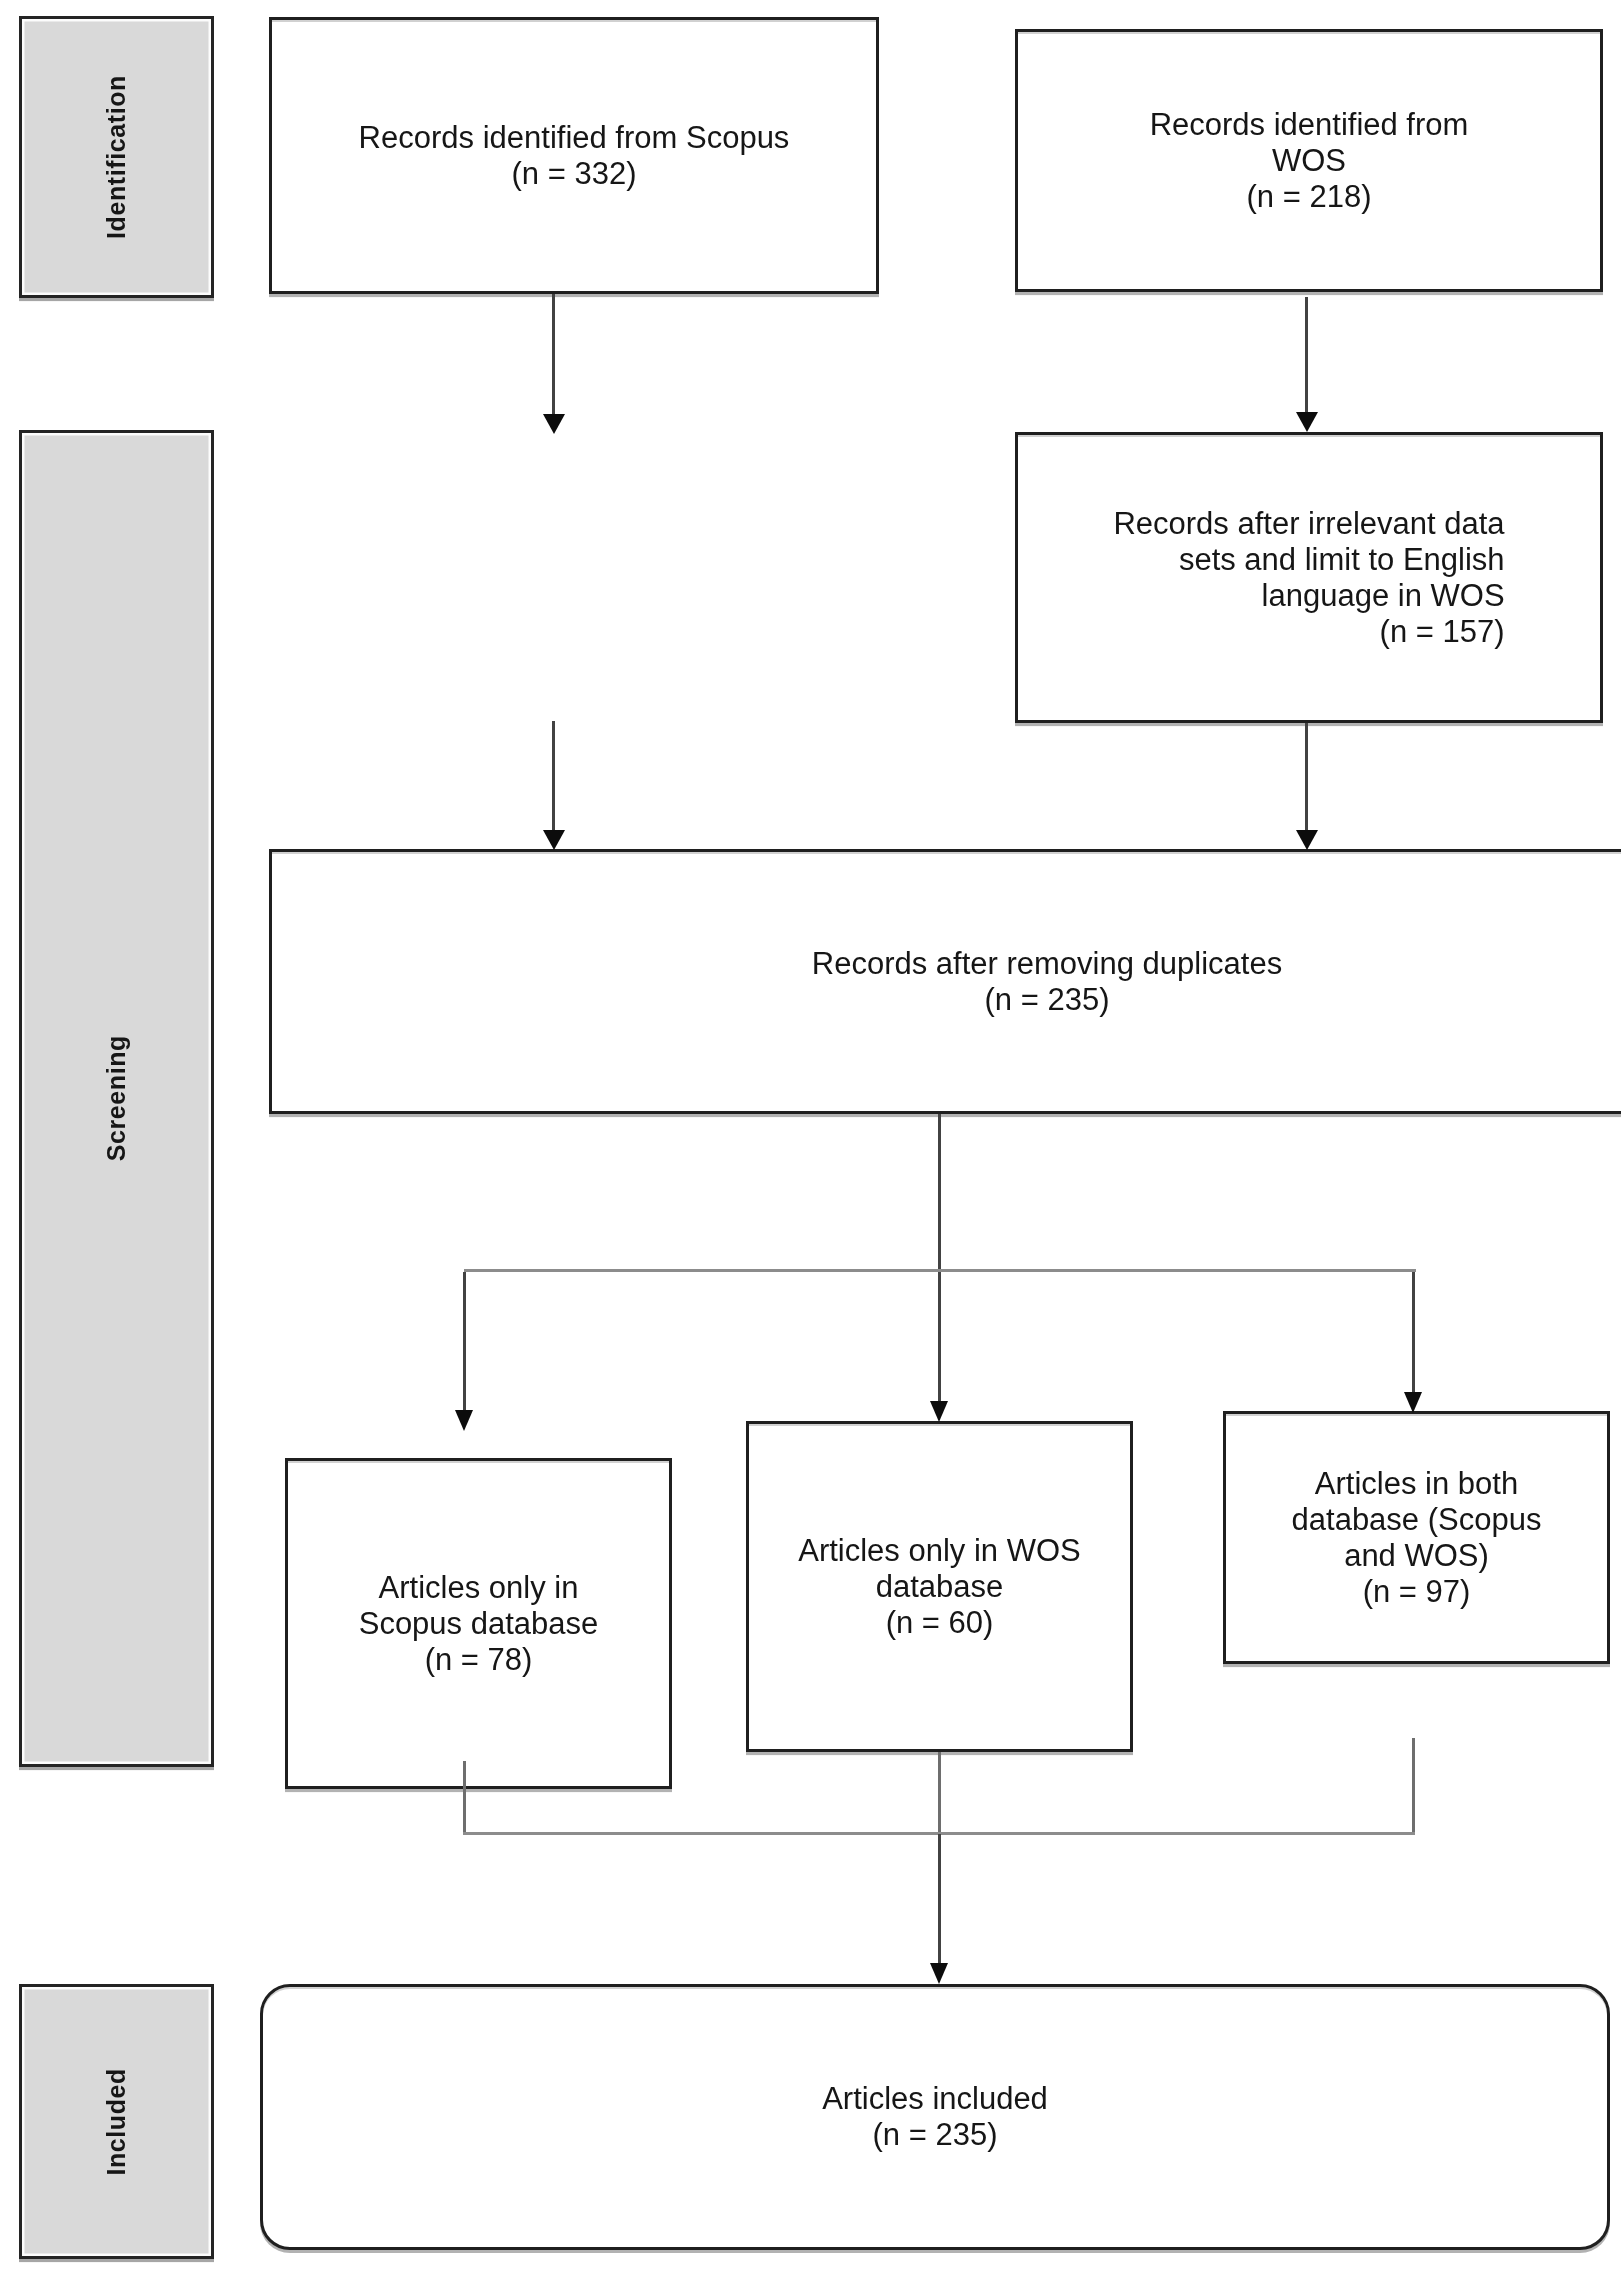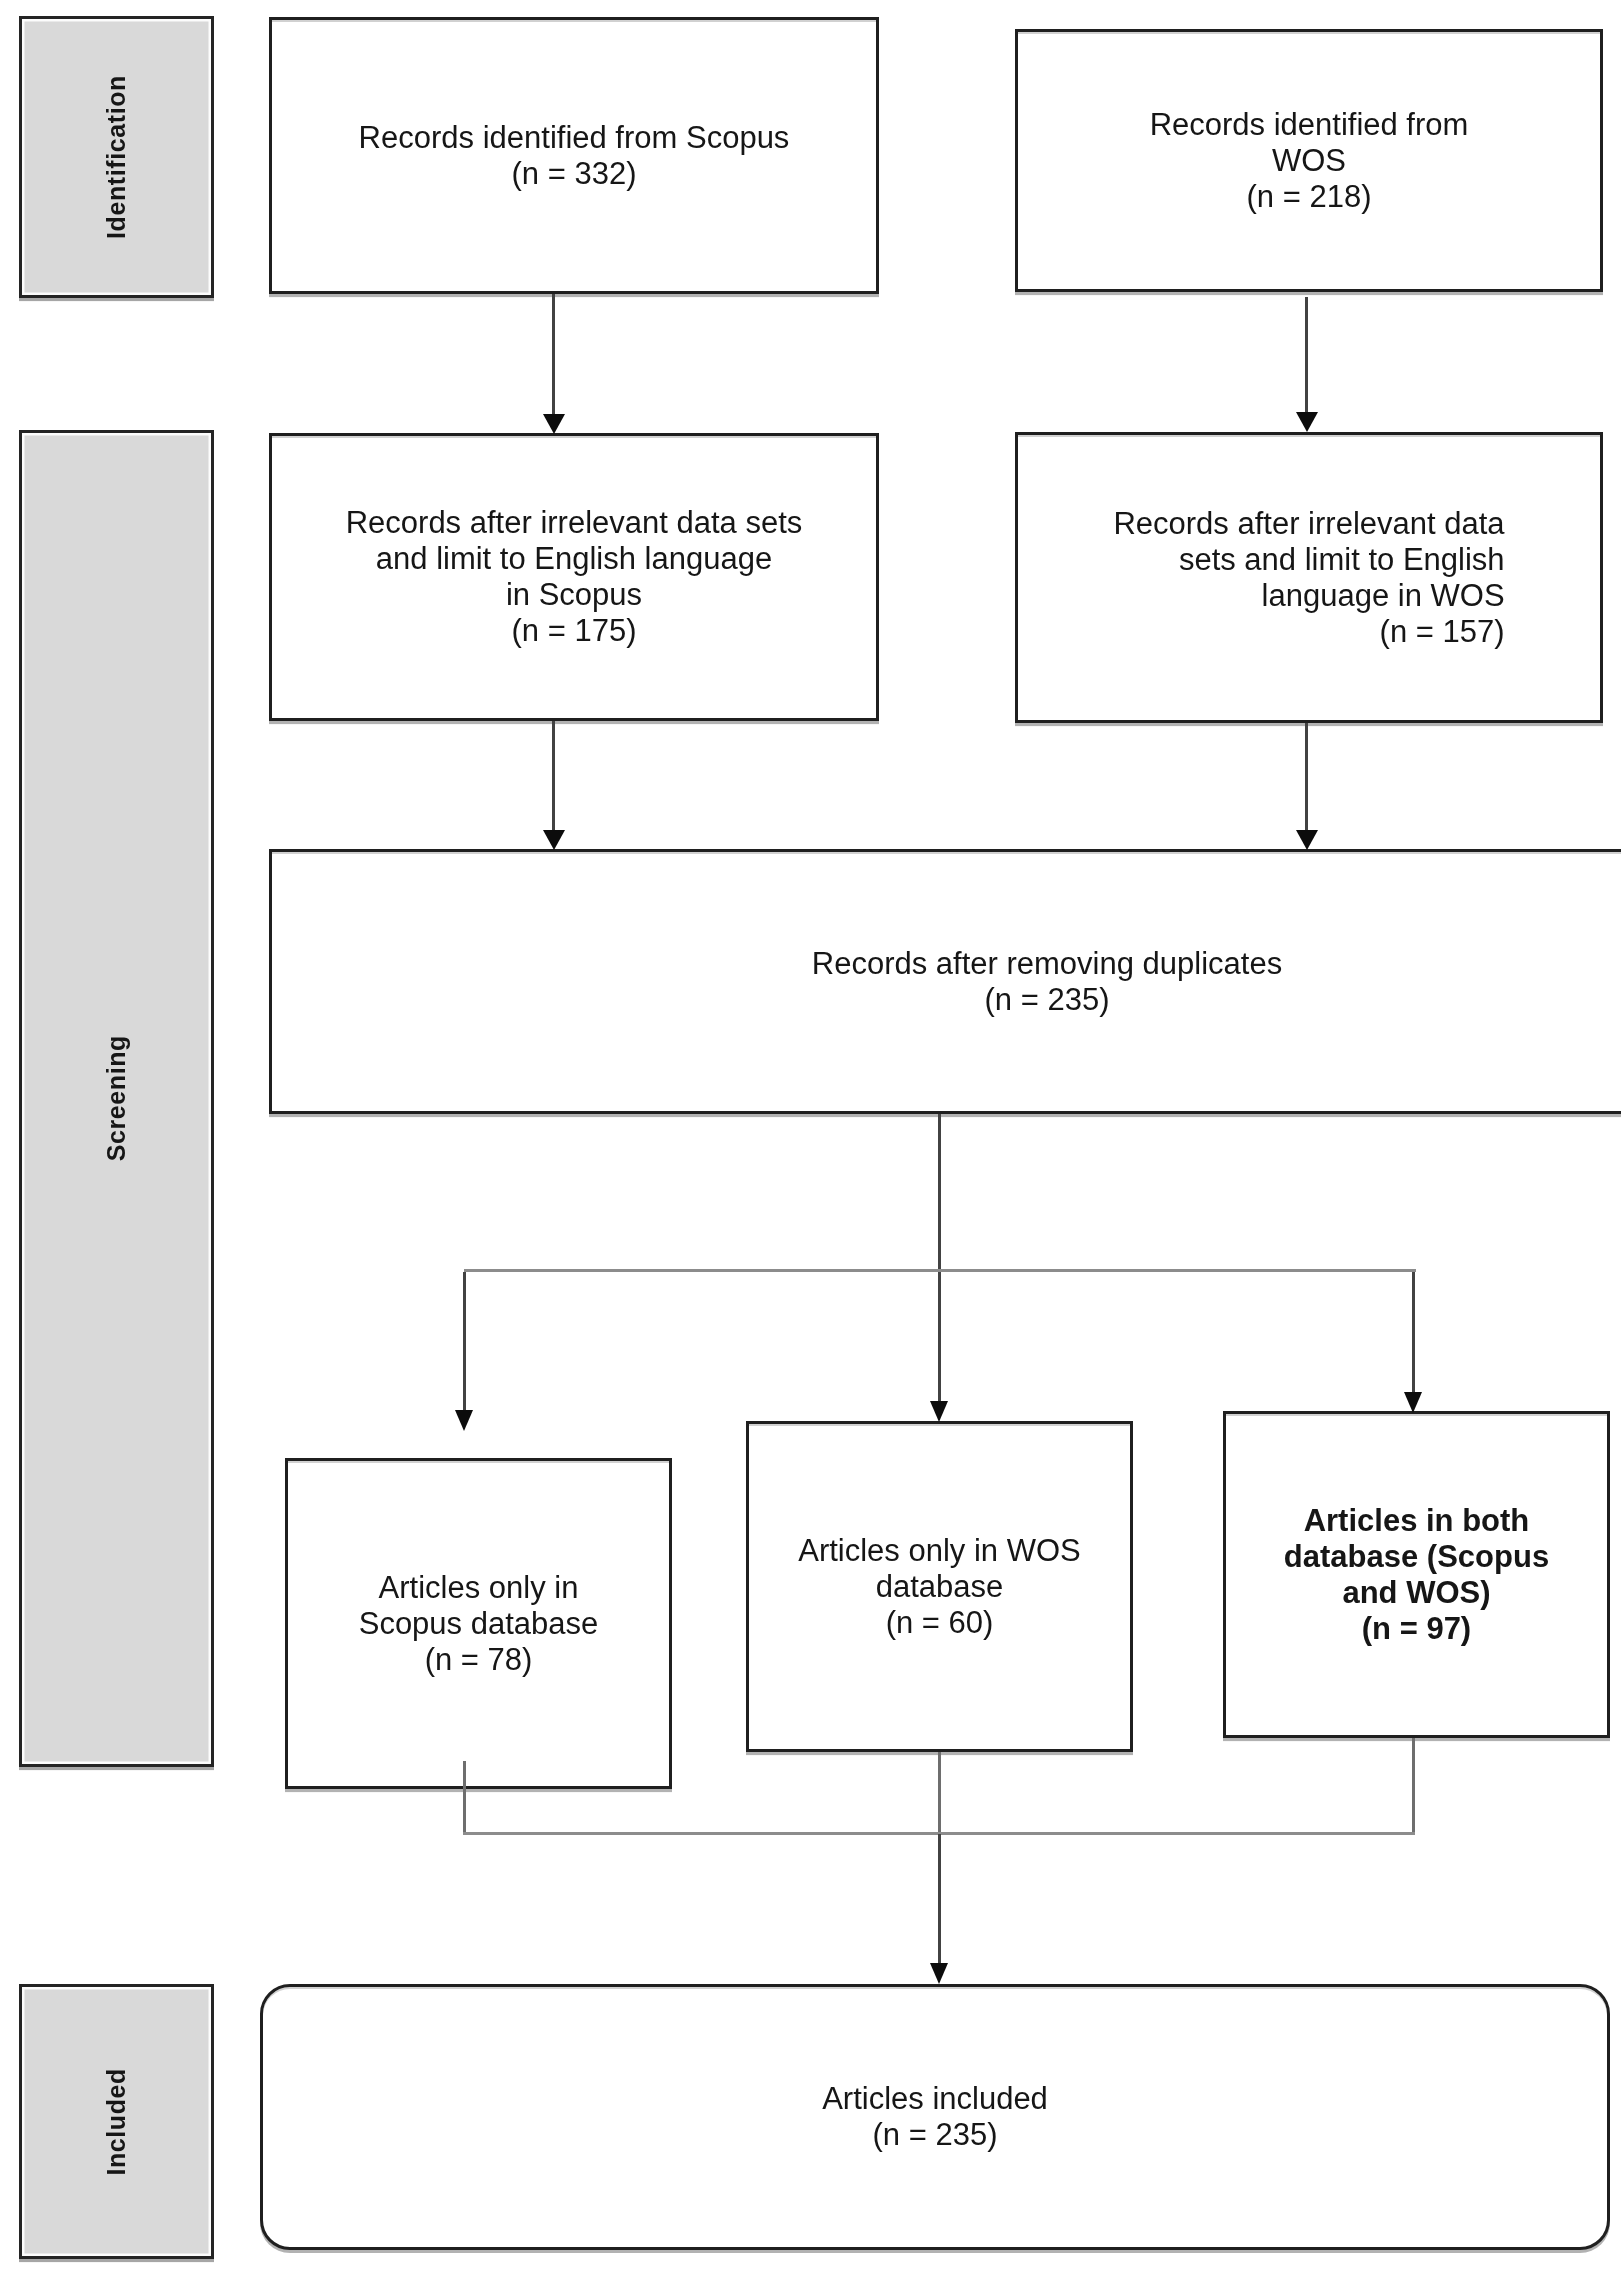--- a/index.html
+++ b/index.html
@@ -93,28 +93,20 @@
     </div>
   </div>
   <div class="box" style="left:1015px; top:29px; width:588px; height:263px;">
     <div class="box-text">
       <div>Records identified from</div>
       <div>WOS</div>
       <div>(n = 218)</div>
     </div>
   </div>
 
-  <div class="box" style="left:269px; top:433px; width:610px; height:288px;">
-    <div class="box-text">
-      <div>Records after irrelevant data sets</div>
-      <div>and limit to English language</div>
-      <div>in Scopus</div>
-      <div>(n = 175)</div>
-    </div>
-  </div>
   <div class="box" style="left:1015px; top:432px; width:588px; height:291px;text-align:right;">
     <div class="box-text">
       <div>Records after irrelevant data</div>
       <div>sets and limit to English</div>
       <div>language in WOS</div>
       <div>(n = 157)</div>
     </div>
   </div>
 
   <div class="box" style="left:269px; top:849px; width:1556px; height:265px;">
@@ -131,21 +123,21 @@
       <div>(n = 78)</div>
     </div>
   </div>
   <div class="box" style="left:746px; top:1421px; width:387px; height:331px;">
     <div class="box-text">
       <div>Articles only in WOS</div>
       <div>database</div>
       <div>(n = 60)</div>
     </div>
   </div>
-  <div class="box" style="left:1223px; top:1411px; width:387px; height:327px;font-weight:bold;">
+  <div class="box" style="left:1223px; top:1411px; width:387px; height:253px;">
     <div class="box-text">
       <div>Articles in both</div>
       <div>database (Scopus</div>
       <div>and WOS)</div>
       <div>(n = 97)</div>
     </div>
   </div>
 
   <div class="box" style="left:260px; top:1984px; width:1350px; height:266px;border-radius:30px;">
     <div class="box-text">

